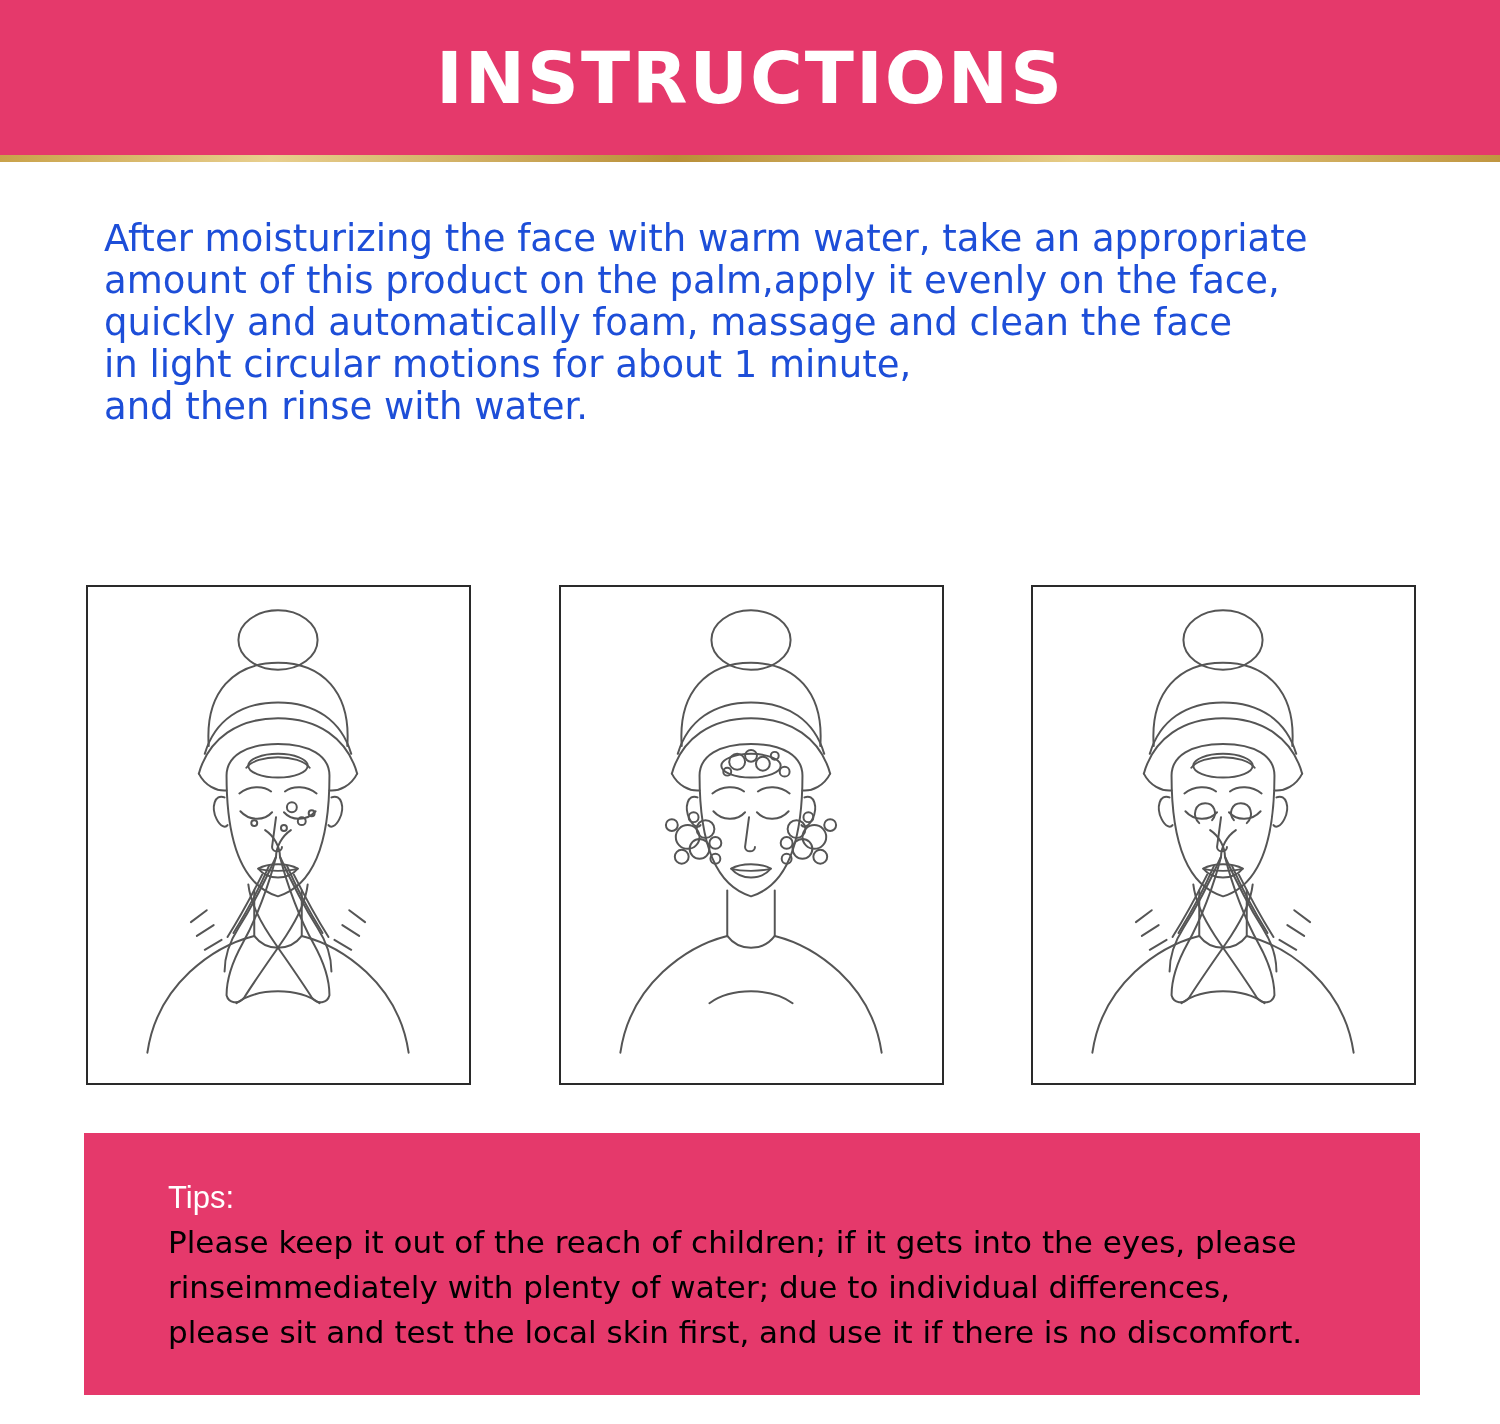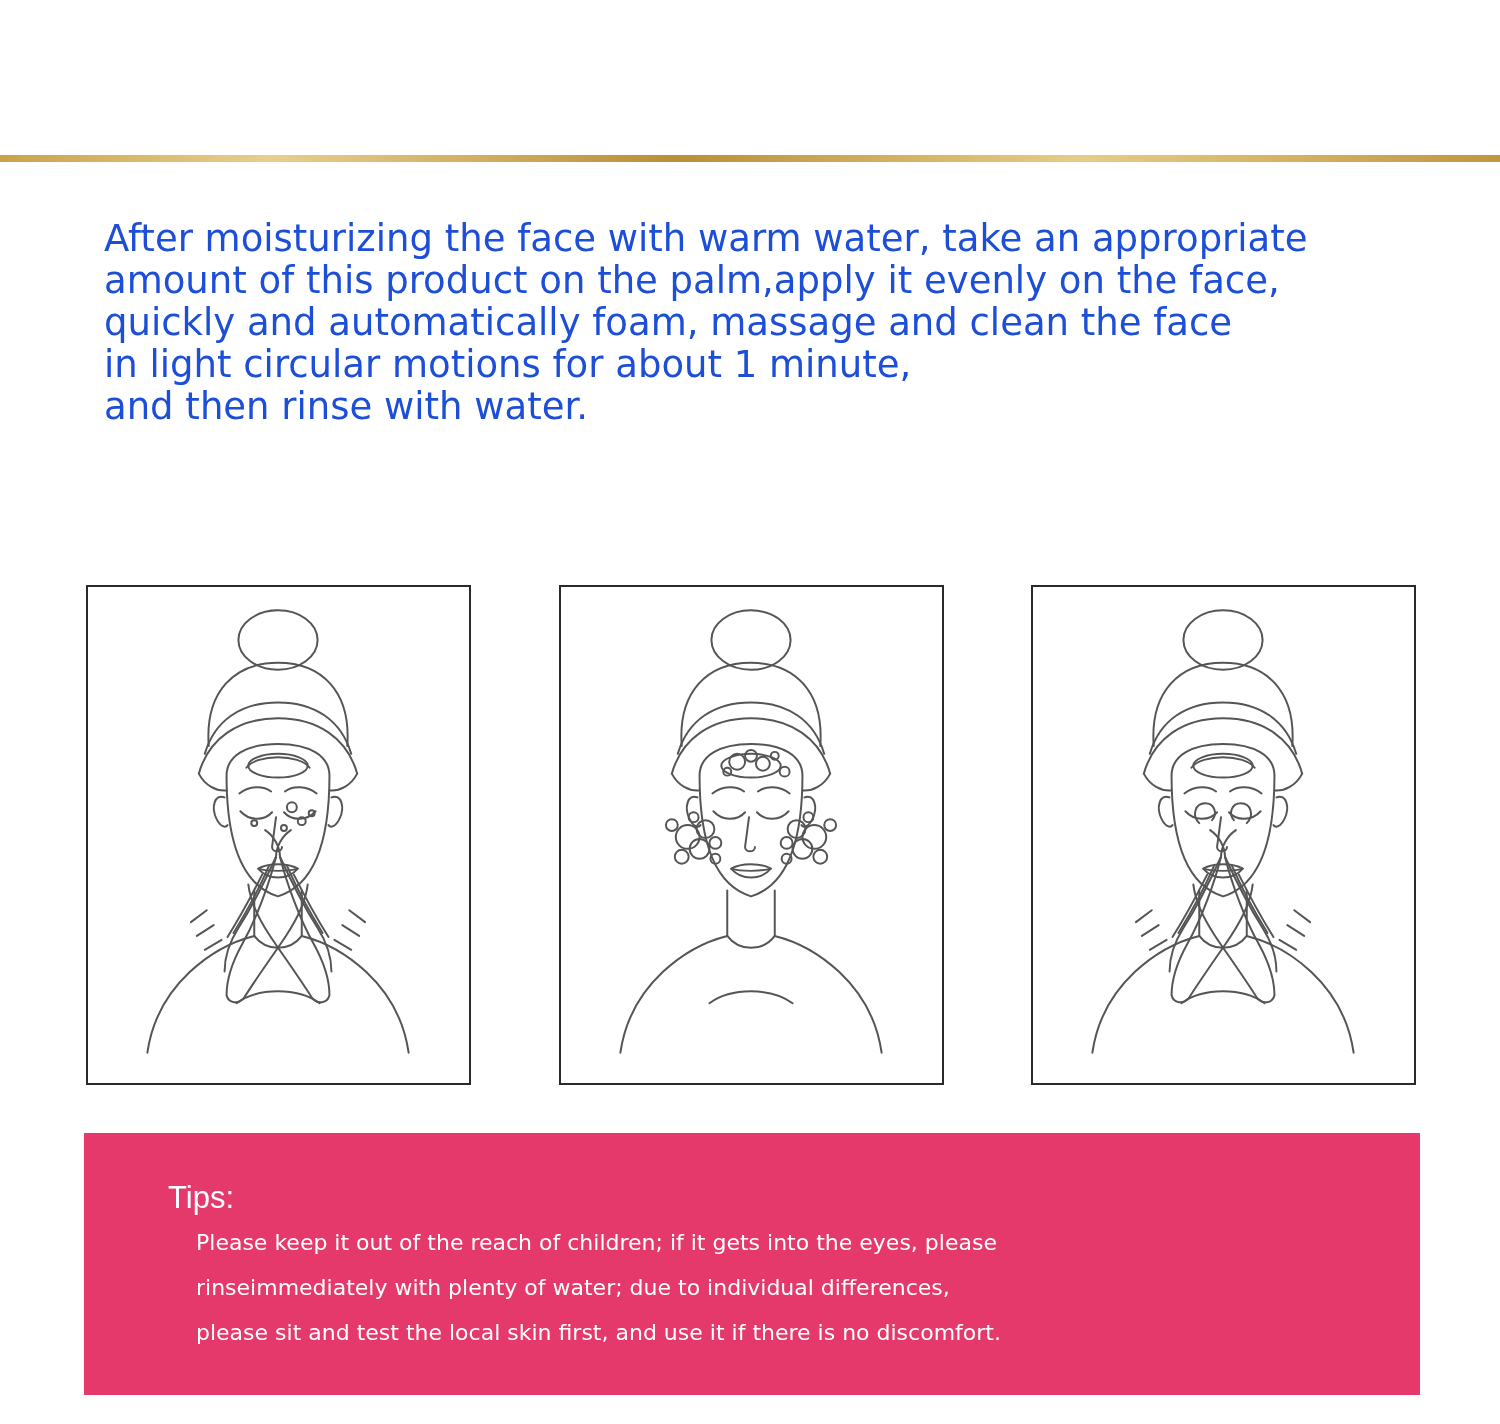--- a/index.html
+++ b/index.html
@@ -94,34 +94,36 @@
     box-sizing: border-box;
     padding: 42px 0 0 84px;
   }
   .tips-label {
     color: #ffffff;
     font-size: 31px;
     line-height: 45px;
     font-family: Liberation Sans, sans-serif;
   }
   .tips-body {
-    color: #ffffff;
-    font-size: 22px;
+    color: #000000;
+    font-size: 31px;
     line-height: 45px;
     font-family: "DejaVu Sans", sans-serif;
     white-space: pre-line;
     width: 1200px;
-    margin-left: 28px;
   }
 </style>
 </head>
 <body>
 
 <div class="page">
 
+  <div class="header">
+    <div class="header-title">INSTRUCTIONS</div>
+  </div>
   <div class="header-rule"></div>
 
   <div class="instruction-text">After moisturizing the face with warm water, take an appropriate
 amount of this product on the palm,apply it evenly on the face,
 quickly and automatically foam, massage and clean the face
 in light circular motions for about 1 minute,
 and then rinse with water.</div>
 
   <div class="steps">
 

